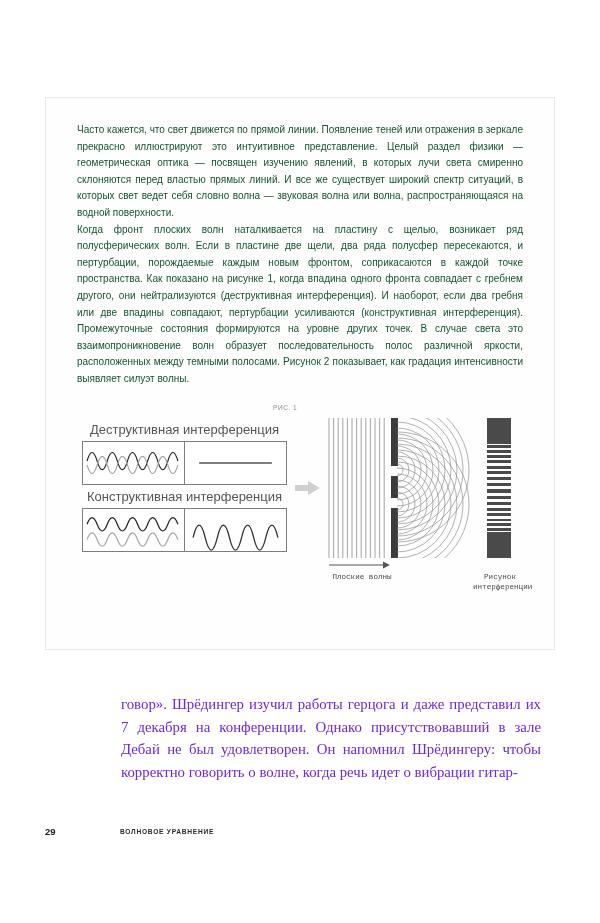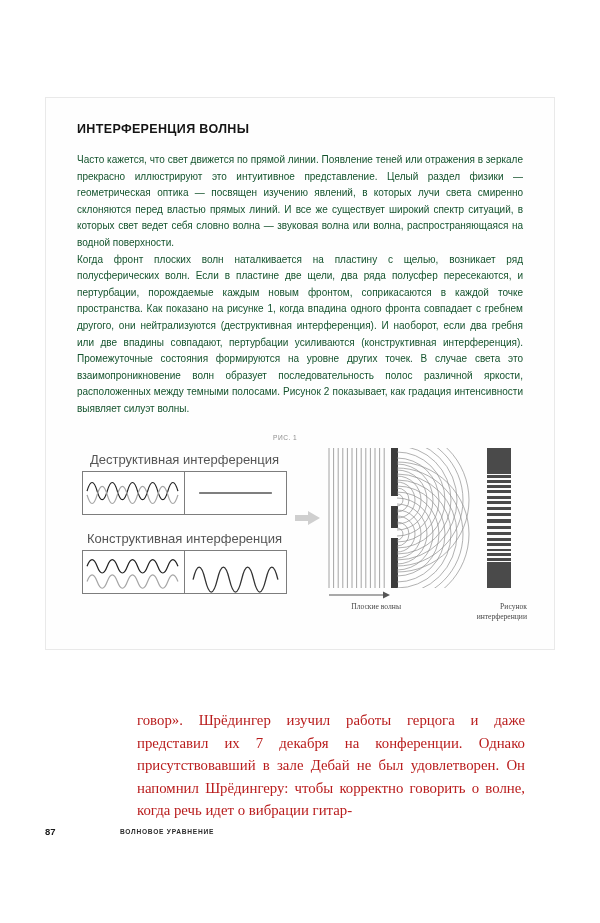--- a/index.html
+++ b/index.html
@@ -86,21 +86,21 @@
     box-sizing: border-box;
   }
   .wave-cell {
     flex: 1;
     position: relative;
   }
   .wave-cell.left-cell {
     border-right: 1px solid #7d7d7d;
   }
   .wave-box + .panel-label {
-    margin-top: 16px;
+    margin-top: 4px;
   }
 
   
   #transition-arrow {
     position: absolute;
     left: 218px;
     top: 76px;
     width: 26px;
     height: 16px;
   }
@@ -159,22 +159,22 @@
   .fringe {
     position: absolute;
     left: 0;
     width: 24px;
     background: #fbfbfb;
   }
   .scene-label {
     position: absolute;
     font-size: 7.6px;
     color: #4a4a4a;
-    text-align: right;
-    font-family: Liberation Serif, serif;
+    text-align: center;
+    font-family: Liberation Mono, monospace;
     line-height: 10px;
   }
   #label-plane-waves {
     left: -4px;
     top: 158px;
     width: 78px;
   }
   #label-fringe {
     left: 146px;
     top: 158px;
@@ -185,22 +185,22 @@
   #body-text {
     position: absolute;
     left: 121px;
     top: 693px;
     width: 420px;
   }
   #body-text p {
     font-family: "Liberation Serif", serif;
     font-size: 14.8px;
     line-height: 22.5px;
-    color: #b91c1c;
-    margin: 16px;
+    color: #6d28d9;
+    margin: 0;
     text-align: justify;
     text-align-last: left;
   }
 
   
   #footer {
     position: absolute;
     left: 45px;
     top: 826px;
     width: 510px;
@@ -225,21 +225,20 @@
     letter-spacing: 0.75px;
     color: #2b2b2b;
   }
 </style>
 </head>
 <body>
 
 <div id="feature-box">
   <div id="feature-inner">
 
-    <h2 id="feature-heading">ИНТЕРФЕРЕНЦИЯ ВОЛНЫ</h2>
 
     <p class="feature-para">Часто кажется, что свет движется по прямой линии. Появление теней или отражения в зеркале прекрасно иллюстрируют это интуитивное представление. Целый раздел физики — геометрическая оптика — посвящен изучению явлений, в которых лучи света смиренно склоняются перед властью прямых линий. И все же существует широкий спектр ситуаций, в которых свет ведет себя словно волна — звуковая волна или волна, распространяющаяся на водной поверхности.</p>
 
     <p class="feature-para">Когда фронт плоских волн наталкивается на пластину с щелью, возникает ряд полусферических волн. Если в пластине две щели, два ряда полусфер пересекаются, и пертурбации, порождаемые каждым новым фронтом, соприкасаются в каждой точке пространства. Как показано на рисунке 1, когда впадина одного фронта совпадает с гребнем другого, они нейтрализуются (деструктивная интерференция). И наоборот, если два гребня или две впадины совпадают, пертурбации усиливаются (конструктивная интерференция). Промежуточные состояния формируются на уровне других точек. В случае света это взаимопроникновение волн образует последовательность полос различной яркости, расположенных между темными полосами. Рисунок 2 показывает, как градация интенсивности выявляет силуэт волны.</p>
 
     <div id="figure-area">
 
       <div id="figure-caption-number">РИС. 1</div>
 
       <div id="wave-panels">
@@ -369,15 +368,15 @@
       </div>
     </div>
   </div>
 </div>
 
 <div id="body-text">
   <p>говор». Шрёдингер изучил работы герцога и даже представил их 7 декабря на конференции. Однако присутствовавший в зале Дебай не был удовлетворен. Он напомнил Шрёдингеру: чтобы корректно говорить о волне, когда речь идет о вибрации гитар-</p>
 </div>
 
 <div id="footer">
-  <span id="page-number">87</span>
+  <span id="page-number">29</span>
   <span id="footer-title">ВОЛНОВОЕ УРАВНЕНИЕ</span>
 </div>
 
 </body></html>

